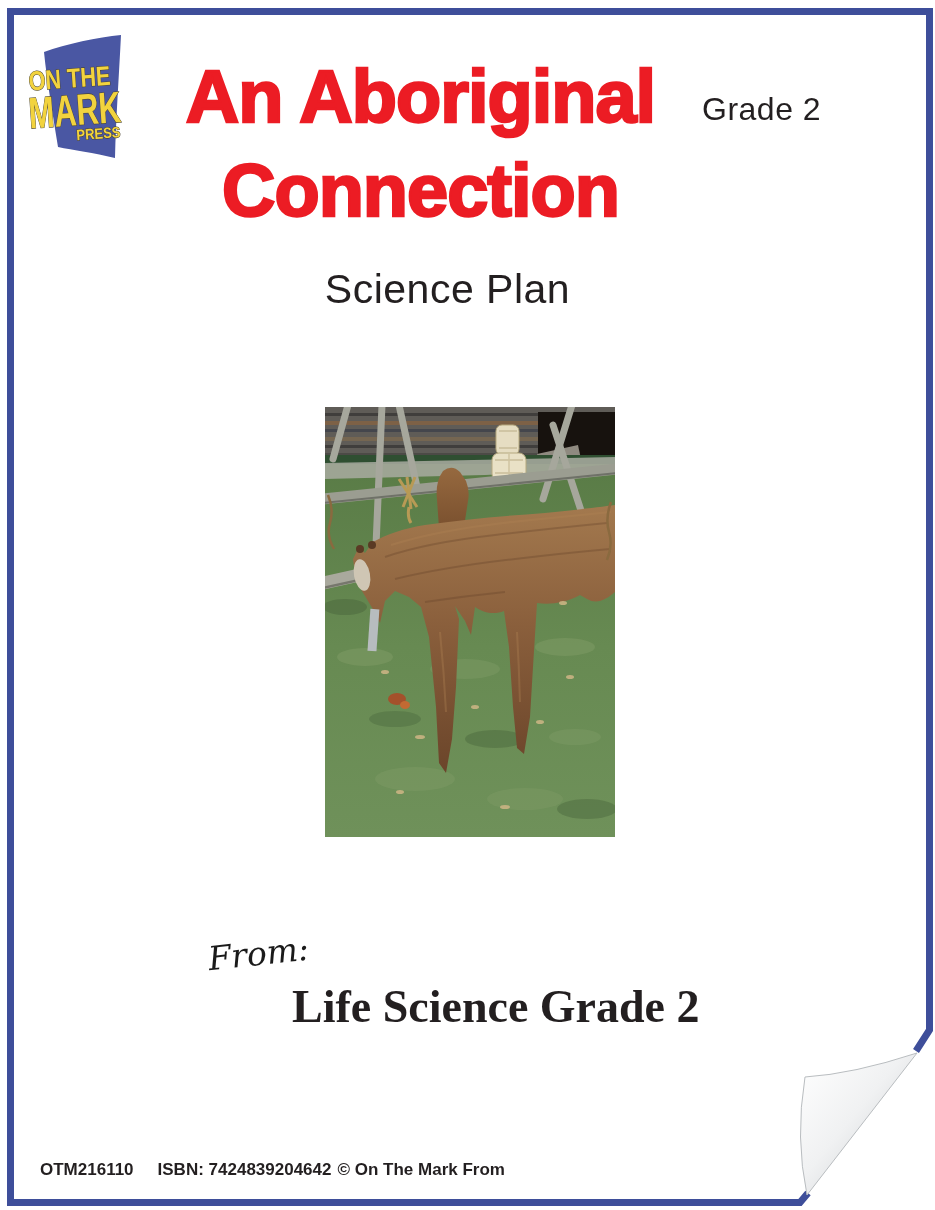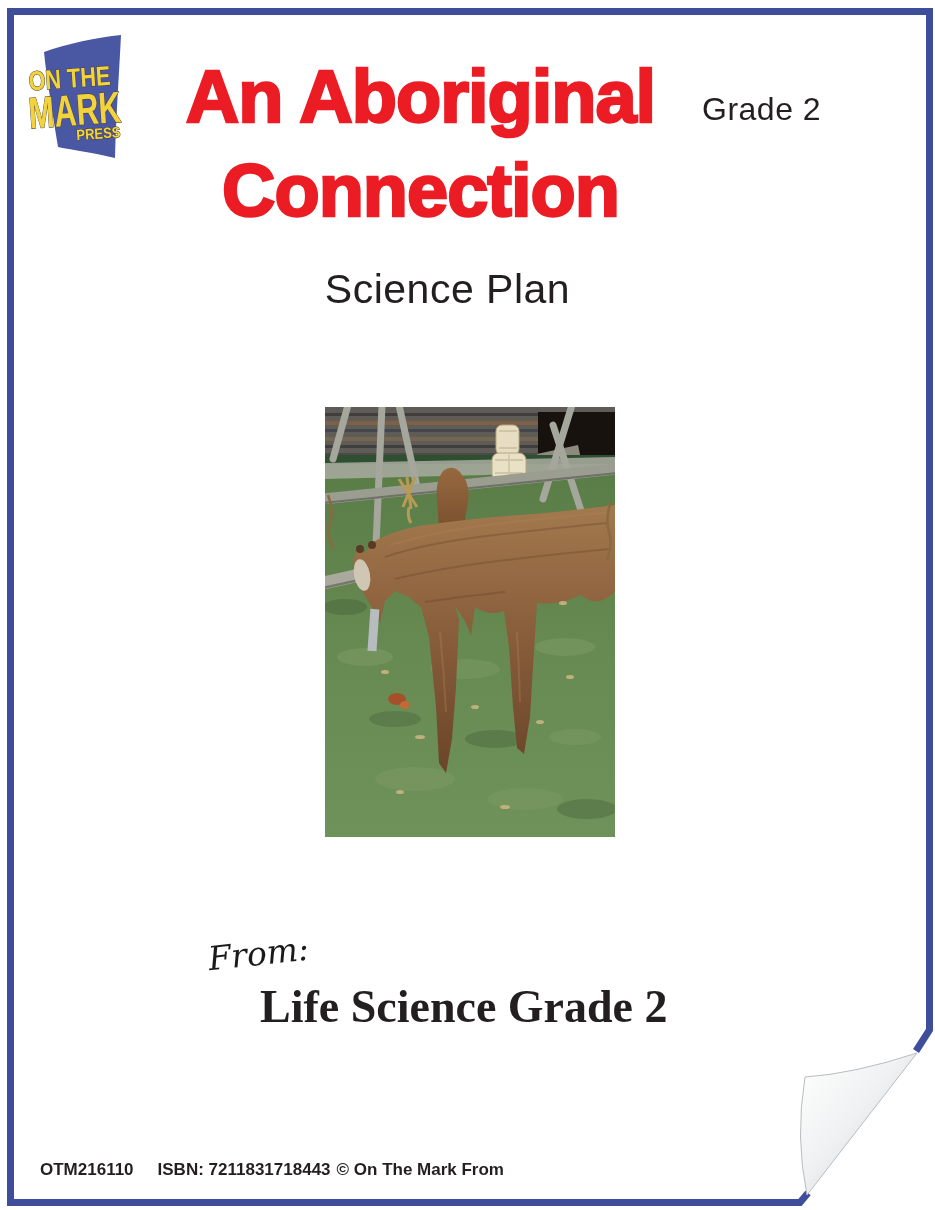--- a/index.html
+++ b/index.html
@@ -42,21 +42,21 @@
     position:absolute;left:325px;top:407px;width:290px;height:430px;
   }
   .from-label{
     position:absolute;left:208px;top:934px;
     font-family:"DejaVu Serif", serif;
     font-style:italic;
     font-size:33px;color:#1a1a1a;
     transform:rotate(-6deg);
   }
   .book-title{
-    position:absolute;left:260px;top:980px;
+    position:absolute;left:292px;top:980px;
     font-family:"Liberation Serif", serif;
     font-weight:bold;
     font-size:46px;color:#231f20;
   }
   .footer{
     position:absolute;left:40px;top:1160px;
     font-size:17px;font-weight:bold;color:#231f20;
     white-space:nowrap;
   }
   .footer .isbn{margin-left:24px;}
@@ -215,21 +215,21 @@
     </g>
     <ellipse cx="72" cy="292" rx="9" ry="6" fill="#a4512b"></ellipse>
     <ellipse cx="80" cy="298" rx="5" ry="4" fill="#c26a33"></ellipse>
   </svg>
 
   <div class="from-label">From:</div>
 
   <div class="book-title">Life Science Grade 2</div>
 
   <div class="footer">
-    <span class="code">OTM216110</span><span class="isbn">ISBN: 7211831718443</span><span class="copyright">© On The Mark From</span>
+    <span class="code">OTM216110</span><span class="isbn">ISBN: 7424839204642</span><span class="copyright">© On The Mark From</span>
   </div>
 
   <svg class="curl" viewBox="0 0 185 210">
     <defs>
       <linearGradient id="curlG" x1="0" y1="0" x2="1" y2="1">
         <stop offset="0" stop-color="#ffffff"></stop>
         <stop offset="0.45" stop-color="#f0f1f2"></stop>
         <stop offset="1" stop-color="#c3c7cb"></stop>
       </linearGradient>
     </defs>

